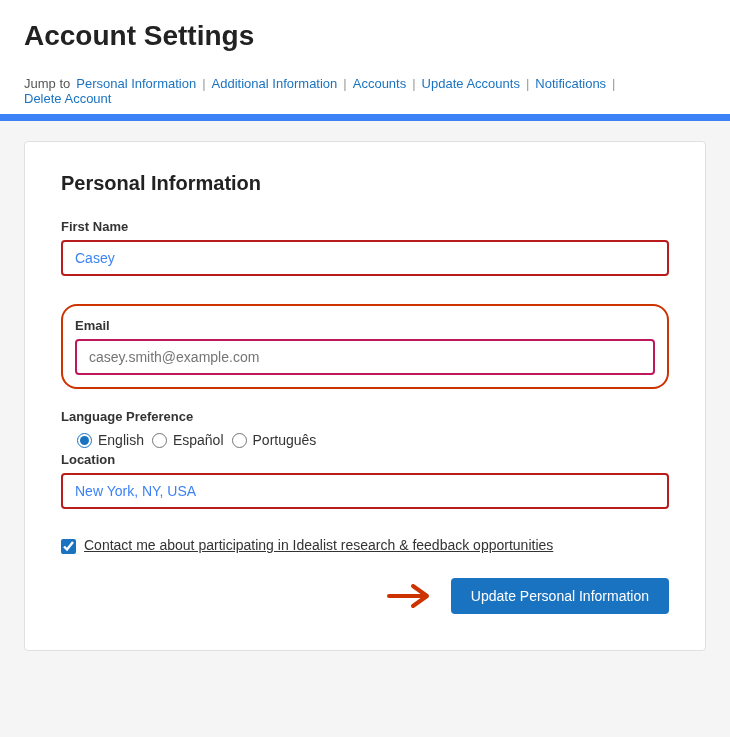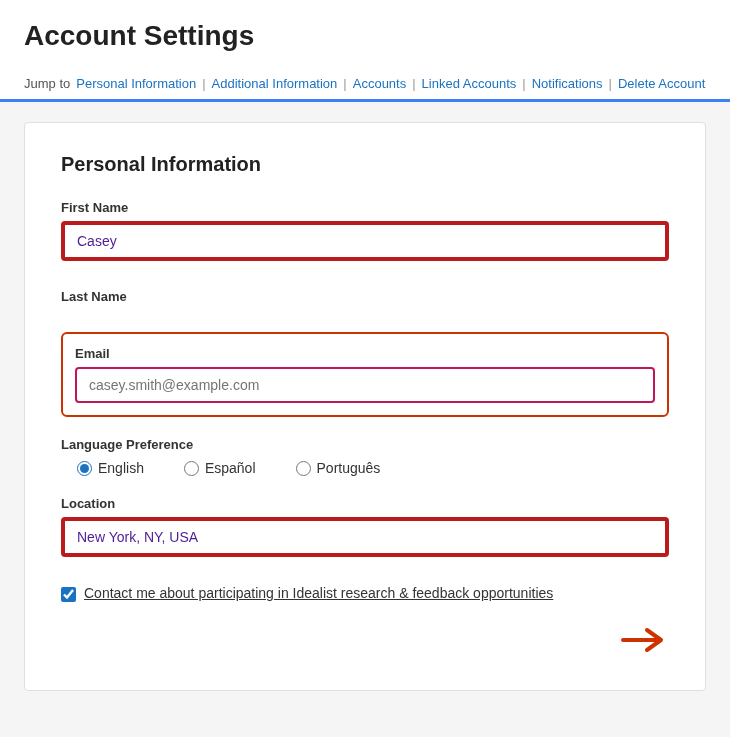--- a/index.html
+++ b/index.html
@@ -13,21 +13,21 @@
       background: #f5f5f5;
       color: #333;
       font-size: 14px;
       width: 730px;
       min-height: 737px;
     }
 
     .page-wrapper {
       background: #fff;
       padding: 20px 24px 0 24px;
-      border-bottom: 3px solid #3b82f6;
+      border-bottom: 7px solid #3b82f6;
     }
 
     .page-title {
       font-size: 28px;
       font-weight: bold;
       color: #222;
       margin-bottom: 16px;
     }
 
     .jump-to-bar {
@@ -84,58 +84,58 @@
       display: block;
       font-size: 13px;
       font-weight: 600;
       color: #333;
       margin-bottom: 6px;
     }
 
     .form-input {
       width: 100%;
       padding: 8px 12px;
-      border: 4px solid #b91c1c;
+      border: 2px solid #b91c1c;
       border-radius: 4px;
       font-size: 14px;
-      color: #4c1d95;
+      color: #3b82f6;
       outline: none;
     }
 
     .email-group {
       border: 2px solid #cc3300;
-      border-radius: 6px;
+      border-radius: 16px;
       padding: 12px;
       margin-bottom: 20px;
     }
 
     .email-group .form-label {
       margin-bottom: 6px;
     }
 
     .email-group .form-input {
       border: 2px solid #be185d;
       color: #999;
     }
 
     .radio-group {
-      margin-bottom: 20px;
+      margin-bottom: 4px;
     }
 
     .radio-group-label {
       display: block;
       font-size: 13px;
       font-weight: 600;
       color: #333;
       margin-bottom: 8px;
     }
 
     .radio-options {
       display: flex;
-      gap: 40px;
+      gap: 8px;
       align-items: flex-end;
       padding-left: 16px;
     }
 
     .radio-option {
       display: flex;
       align-items: center;
       gap: 6px;
       font-size: 14px;
       color: #333;
@@ -210,39 +210,38 @@
 <div class="page-wrapper">
   <h1 class="page-title">Account Settings</h1>
   <div class="jump-to-bar">
     <span class="jump-to-label">Jump to</span>
     <a href="#">Personal Information</a>
     <span class="jump-to-separator">|</span>
     <a href="#">Additional Information</a>
     <span class="jump-to-separator">|</span>
     <a href="#">Accounts</a>
     <span class="jump-to-separator">|</span>
-    <a href="#">Linked Accounts</a>
+    <a href="#">Update Accounts</a>
     <span class="jump-to-separator">|</span>
     <a href="#">Notifications</a>
     <span class="jump-to-separator">|</span>
     <a href="#">Delete Account</a>
   </div>
 </div>
 
 <div class="main-content">
   <div class="card">
     <h2 class="section-title">Personal Information</h2>
 
     <div class="form-group">
       <label class="form-label">First Name</label>
       <input type="text" class="form-input" value="Casey" style="">
     </div>
 
     <div class="form-group">
-      <label class="form-label">Last Name</label>
     </div>
 
     <div class="email-group">
       <label class="form-label">Email</label>
       <input type="email" class="form-input" placeholder="casey.smith@example.com" style="">
     </div>
 
     <div class="radio-group">
       <span class="radio-group-label">Language Preference</span>
       <div class="radio-options">
@@ -271,15 +270,16 @@
       <label for="contact-checkbox" class="checkbox-label">Contact me about participating in Idealist research &amp; feedback opportunities</label>
     </div>
 
     <div class="form-footer">
       <div class="arrow-indicator">
         <svg class="arrow-svg" viewBox="0 0 48 28" xmlns="http://www.w3.org/2000/svg">
           <line x1="2" y1="14" x2="36" y2="14" stroke="#cc3300" stroke-width="4" stroke-linecap="round"></line>
           <polyline points="26,4 40,14 26,24" fill="none" stroke="#cc3300" stroke-width="4" stroke-linecap="round" stroke-linejoin="round"></polyline>
         </svg>
       </div>
+      <button class="update-btn">Update Personal Information</button>
     </div>
   </div>
 </div>
 
 </body></html>

